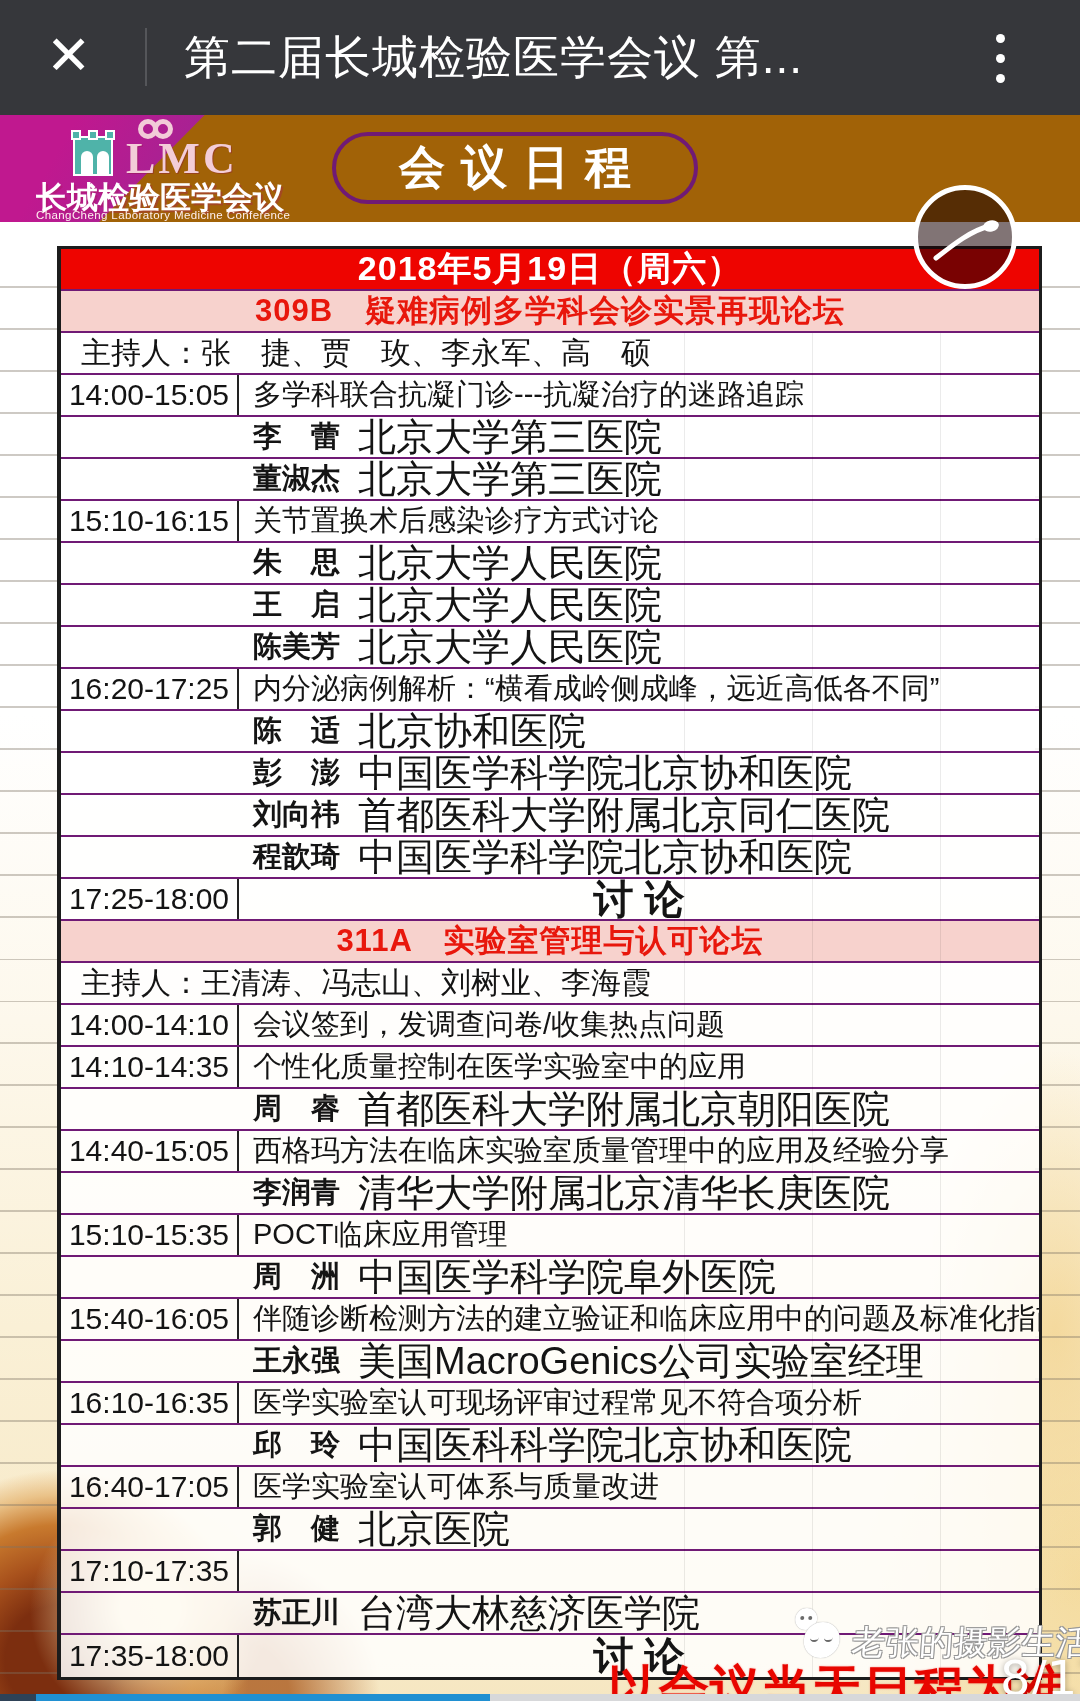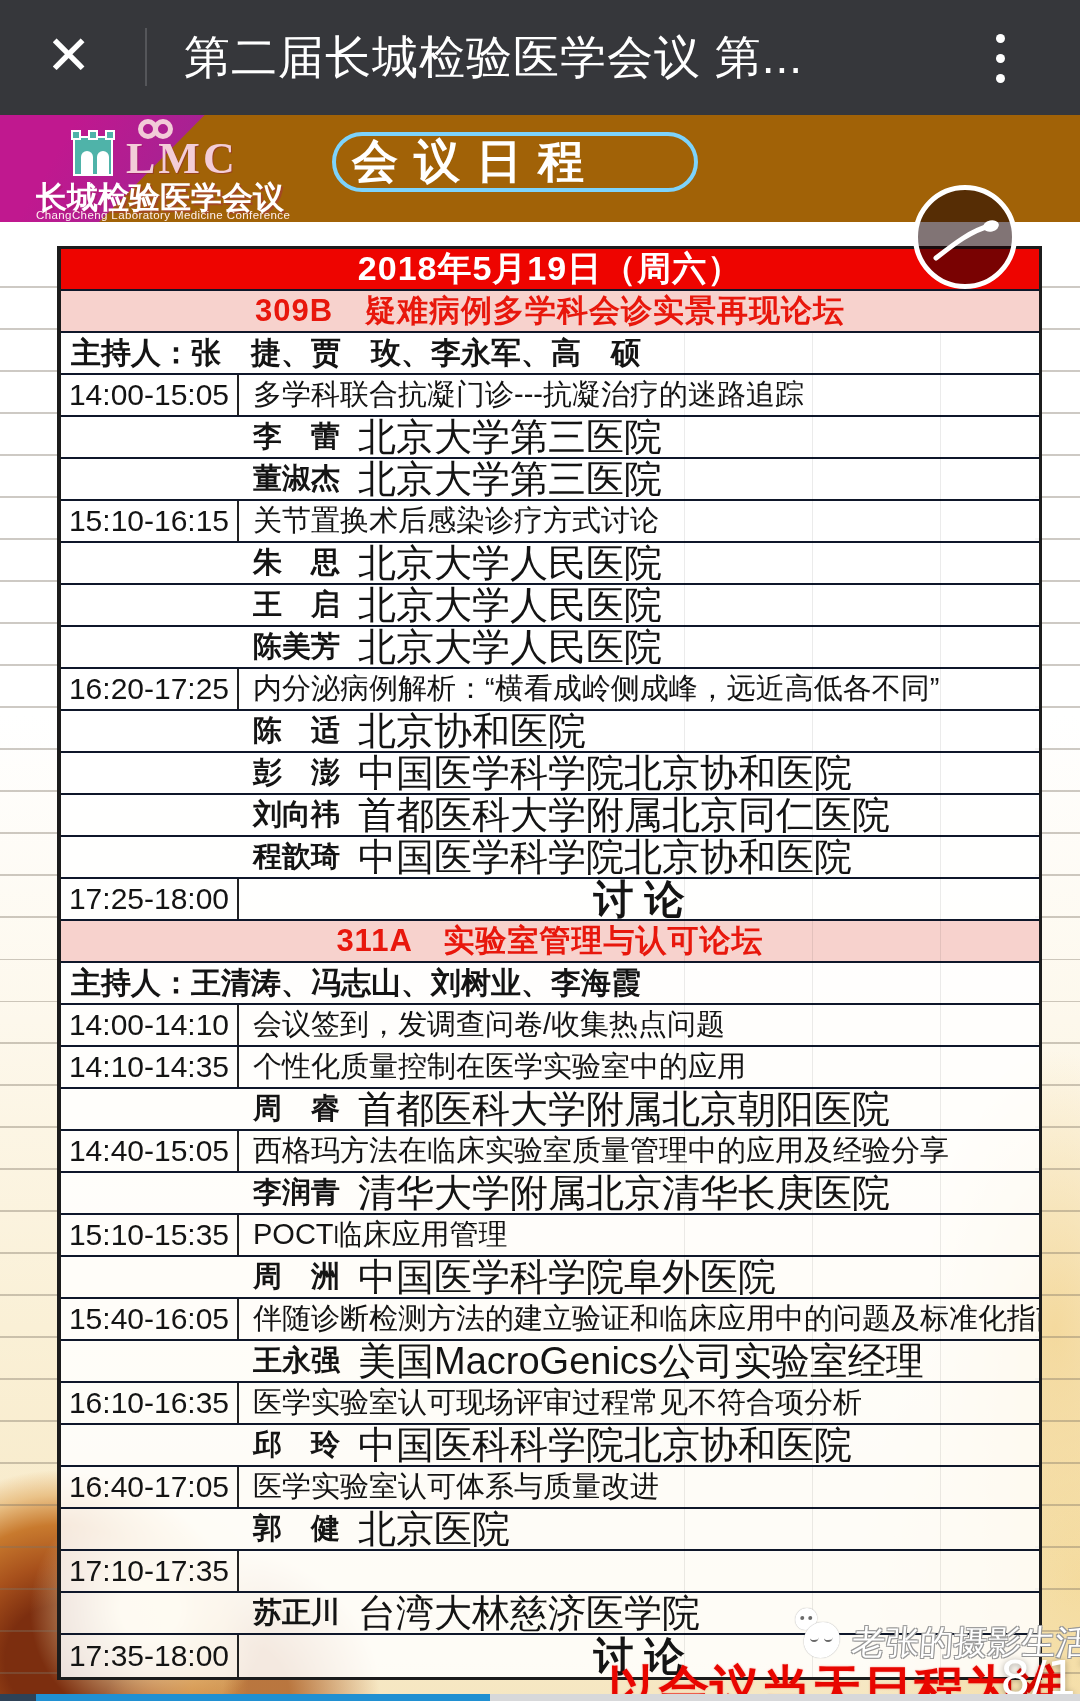--- a/index.html
+++ b/index.html
@@ -40,40 +40,40 @@
     background:linear-gradient(120deg,#c0188f 20%,#922a96 80%);
     clip-path:polygon(0 0,62% 0,30% 100%,0 100%);}
   .logo{position:absolute;left:34px;top:2px;width:300px;height:104px;}
   .logo .cc{position:absolute;left:104px;top:2px;width:46px;height:24px;}
   .logo .cc i{position:absolute;top:0;width:20px;height:20px;border:5px solid #f2cbd8;border-radius:50%;box-sizing:border-box;}
   .logo .cc i:first-child{left:0;} .logo .cc i:last-child{left:15px;}
   .logo .lmc{position:absolute;left:92px;top:16px;font-family:"Liberation Serif",serif;font-weight:bold;font-size:44px;color:#f3cdd8;letter-spacing:3px;text-shadow:1px 1px 0 rgba(140,20,60,.4);}
   .logo .cn{position:absolute;left:2px;top:60px;font-size:31px;font-weight:900;color:#fff;white-space:nowrap;text-shadow:2px 2px 0 rgba(170,25,90,.35);}
   .logo .en{position:absolute;left:2px;top:92px;font-size:11.5px;color:#ffefef;white-space:nowrap;letter-spacing:.4px;}
   .tower{position:absolute;left:30px;top:4px;}
-  .pill{position:absolute;left:332px;top:17px;width:366px;height:60px;border:4px solid #7dd3fc;border-radius:40px;
-    display:flex;align-items:center;box-sizing:border-box;}
+  .pill{position:absolute;left:332px;top:17px;width:366px;height:72px;border:4px solid #701a75;border-radius:40px;
+    display:flex;align-items:center;justify-content:center;box-sizing:border-box;}
   .pill span{color:#fff;font-size:46px;font-weight:bold;letter-spacing:16px;text-indent:16px;}
 
   
   .badge{position:absolute;left:913px;top:185px;width:104px;height:104px;border-radius:50%;
     background:rgba(25,2,4,.55);border:5px solid #fff;box-sizing:border-box;z-index:60;}
   .badge svg{position:absolute;left:6px;top:6px;}
 
   
   .table{position:absolute;left:57px;top:246px;width:978px;z-index:5;
     border-left:4px solid #1c1c1c;border-right:3px solid #1c1c1c;border-top:3px solid #1c1c1c;border-bottom:3px solid #1c1c1c;}
   .vgrid{position:absolute;top:84px;bottom:0;width:1px;background:rgba(0,0,0,.08);z-index:6;pointer-events:none;}
-  .row{height:42px;box-sizing:border-box;border-bottom:2px solid #0f172a;display:flex;align-items:stretch;background:rgba(255,255,255,.84);color:#141414;}
+  .row{height:42px;box-sizing:border-box;border-bottom:2px solid #701a75;display:flex;align-items:stretch;background:rgba(255,255,255,.84);color:#141414;}
   .row:last-child{border-bottom:none;}
   .row.date{background:#ee0400;align-items:center;justify-content:center;
     color:#fff;font-weight:bold;font-size:34px;letter-spacing:1px;}
   .row.section{background:#f7d2cd;align-items:center;justify-content:center;
     color:#e8170c;font-weight:bold;font-size:31px;letter-spacing:1px;}
-  .row.moderator{align-items:center;padding-left:10px;font-weight:bold;font-size:30px;}
+  .row.moderator{align-items:center;padding-left:20px;font-weight:normal;font-size:30px;}
   .cell-time{width:176px;flex:none;border-right:2px solid #222;display:flex;align-items:center;justify-content:center;
     font-size:30px;white-space:nowrap;}
   .cell-content{flex:1;display:flex;align-items:center;padding-left:14px;font-size:29px;font-weight:500;
     white-space:nowrap;overflow:hidden;}
   .row.discussion .cell-content{justify-content:center;padding-left:0;font-weight:bold;font-size:40px;}
   .row.speaker{align-items:center;padding-left:192px;}
   .sp-name{font-weight:bold;font-size:29px;white-space:nowrap;}
   .sp-aff{font-size:38px;margin-left:18px;white-space:nowrap;}
 
   

